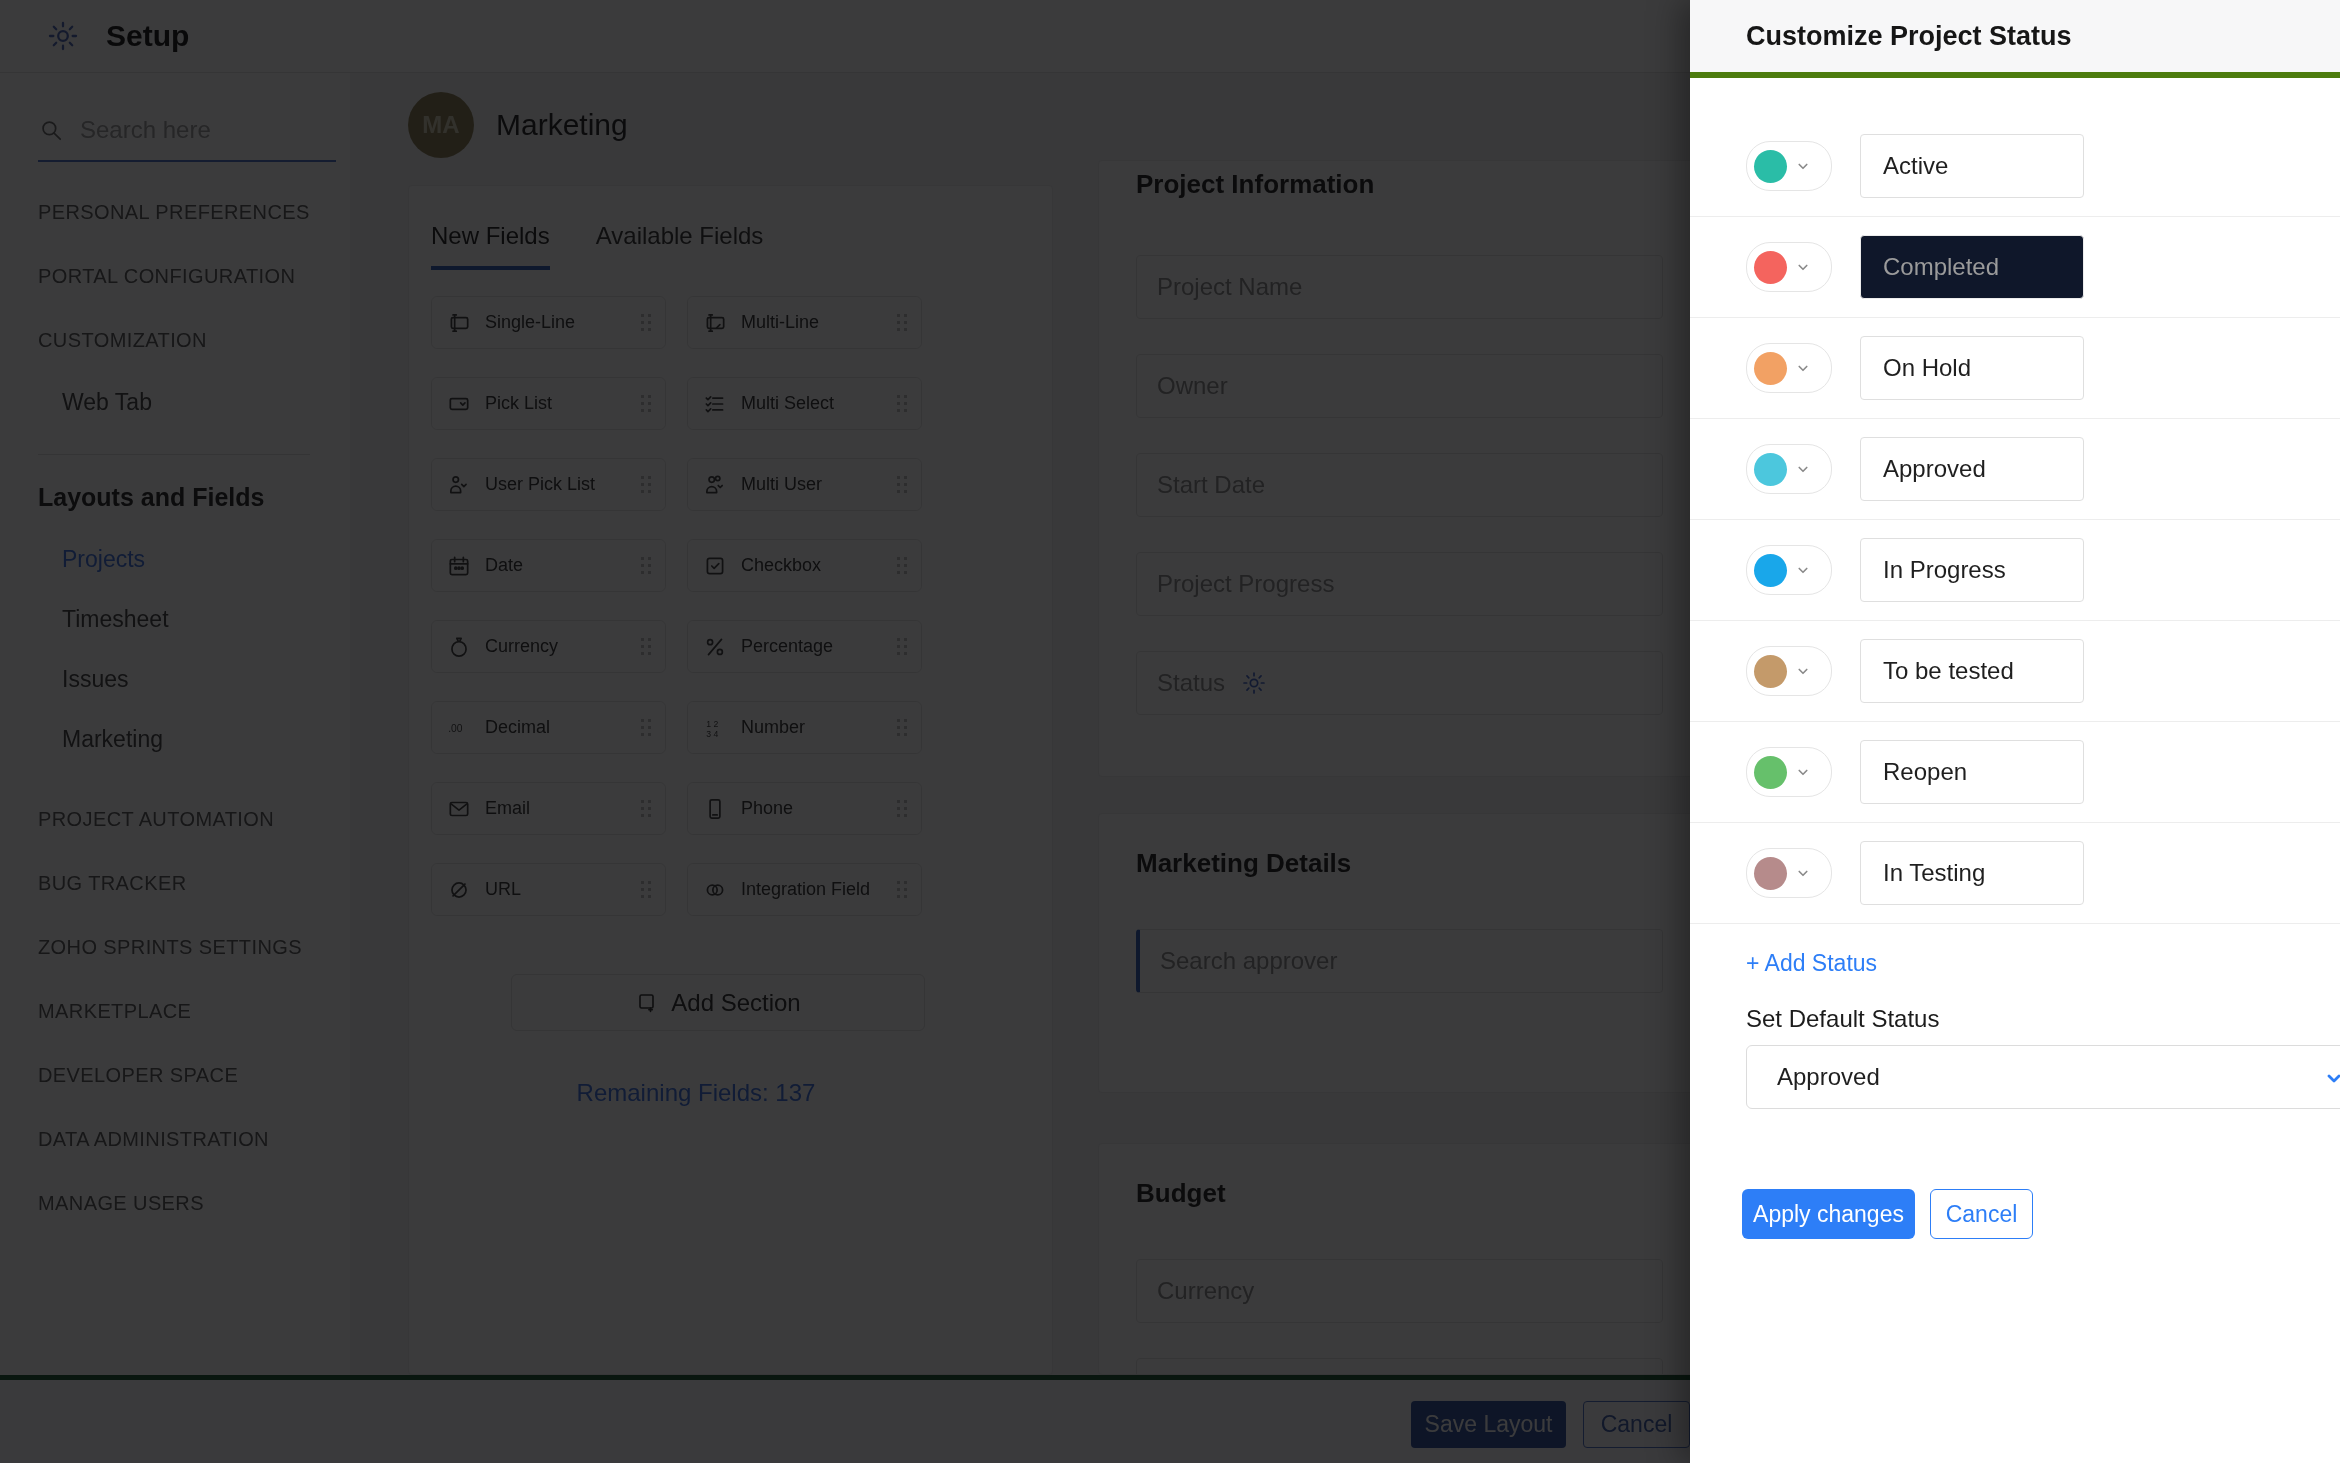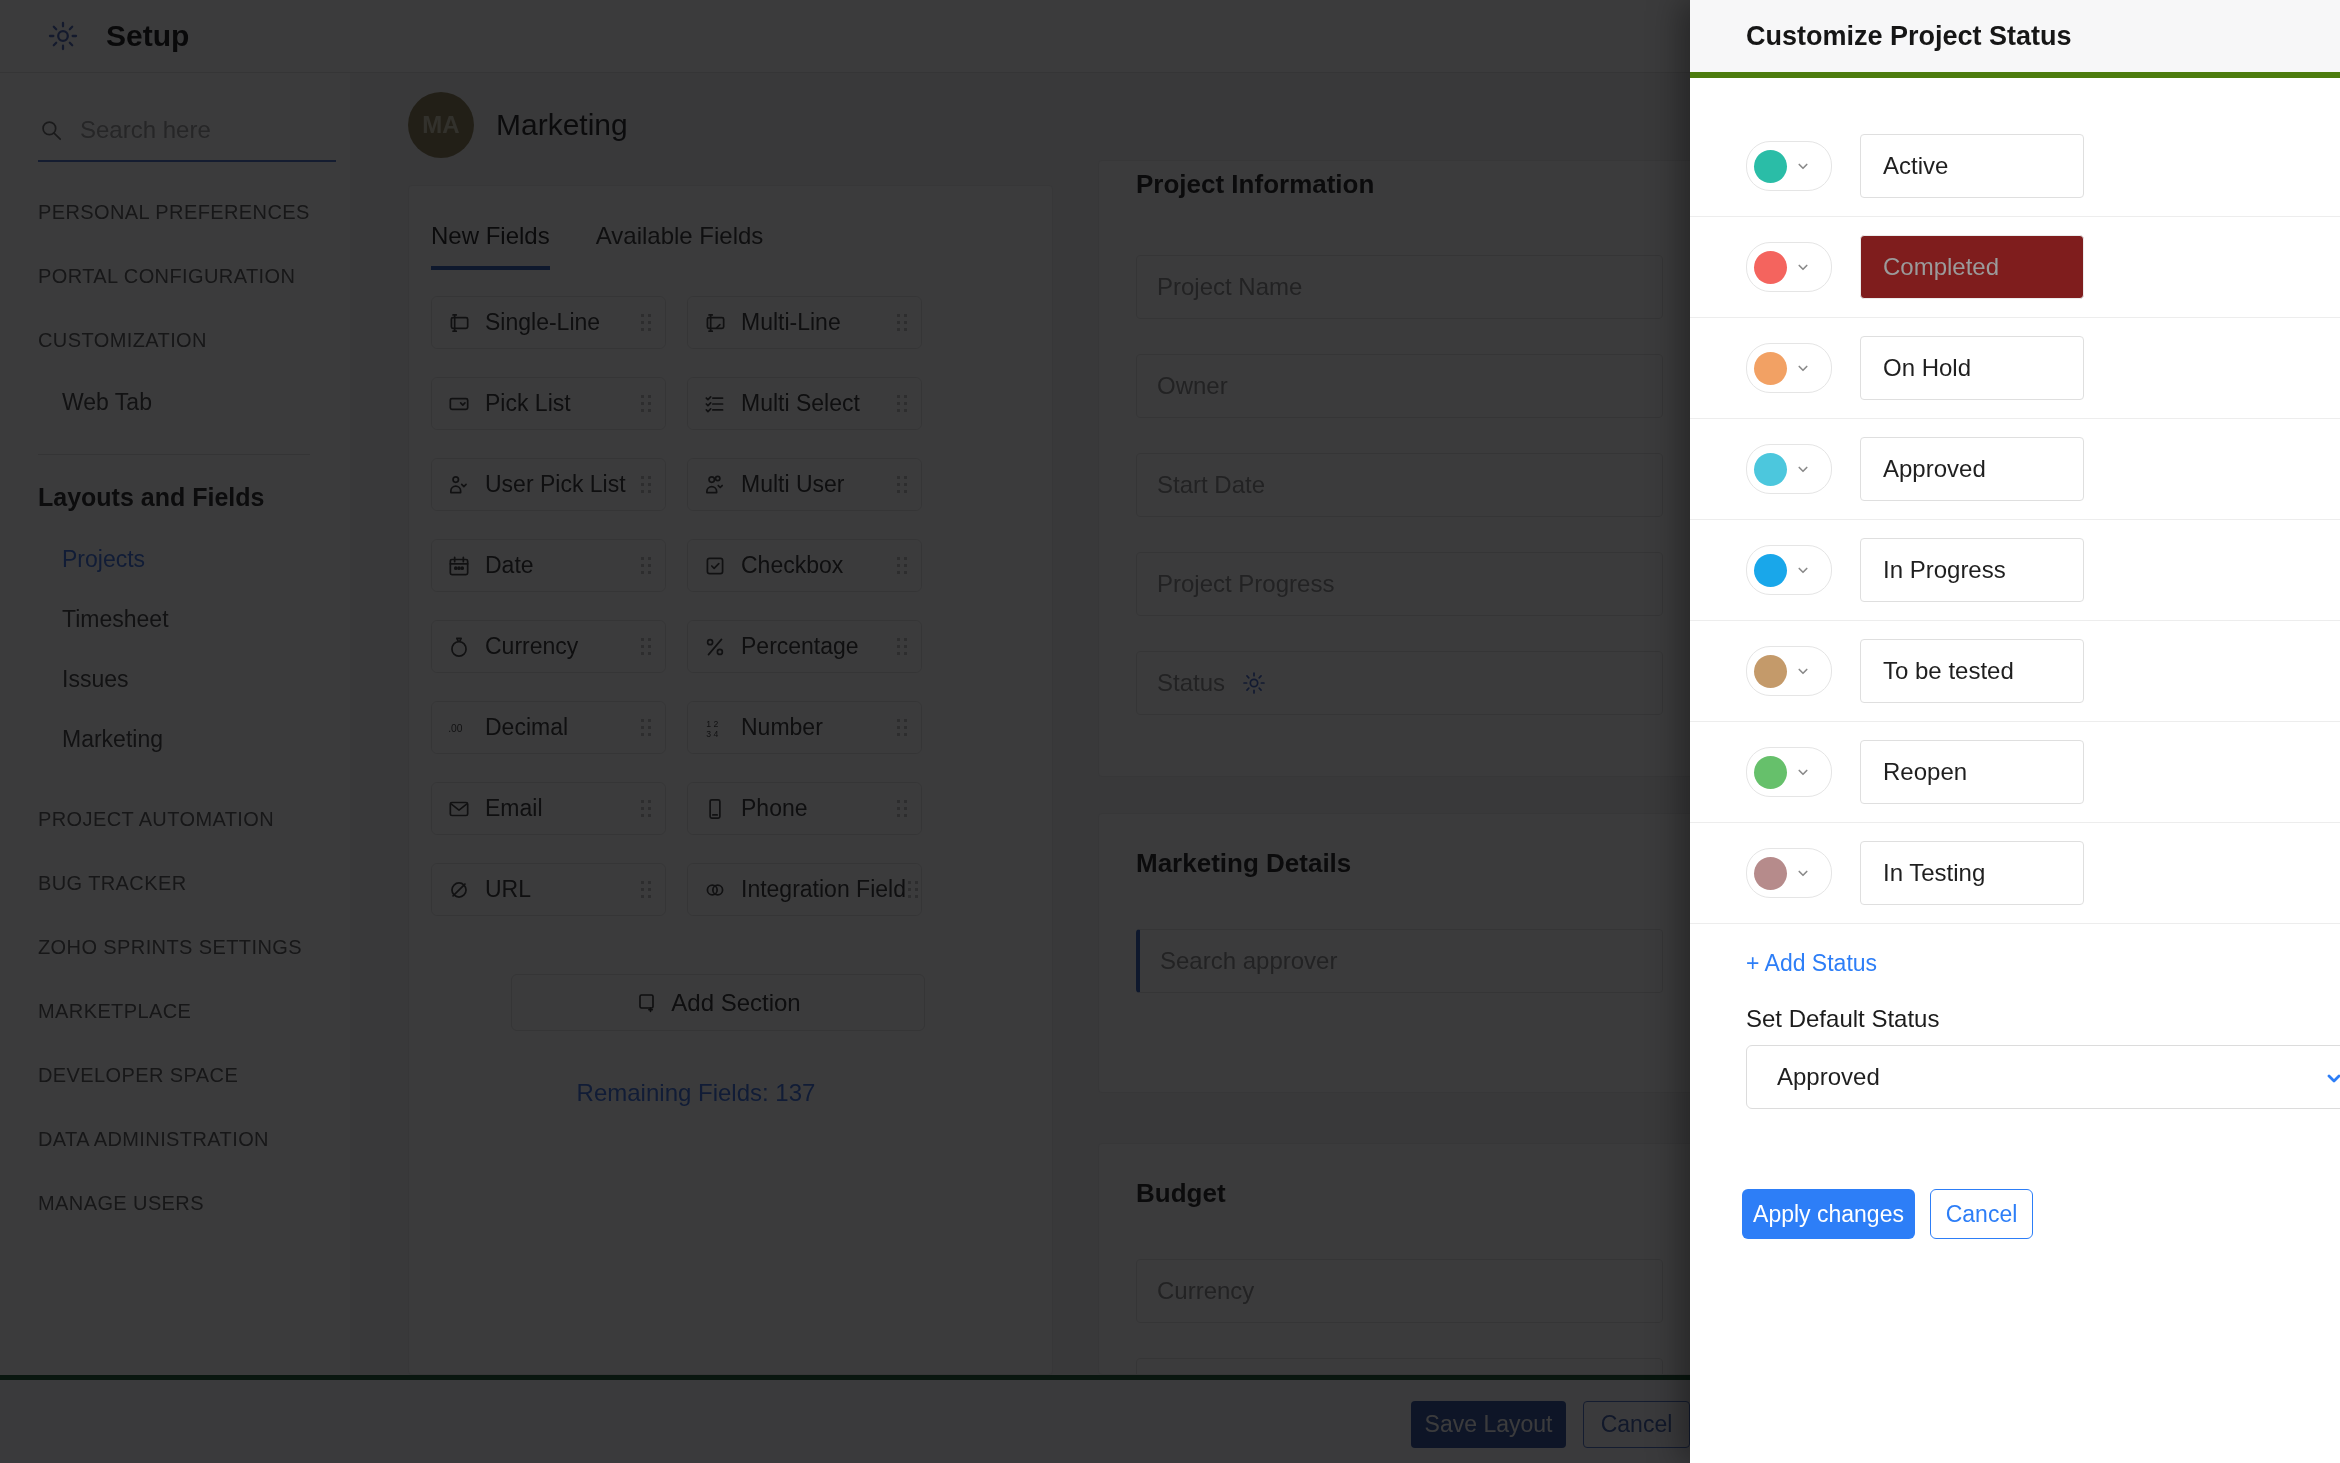--- a/index.html
+++ b/index.html
@@ -28,21 +28,21 @@
   .projhead .ptitle{font-size:30px;font-weight:500;color:#1f1f1f;margin-left:22px;}
   
   .card{position:absolute;background:#fff;border:1px solid #e9e9e9;border-radius:4px;box-sizing:border-box;}
   .palette{left:408px;top:185px;width:645px;height:1190px;padding:36px 0 0 22px;}
   .tabs{display:flex;gap:46px;}
   .tab{font-size:24px;color:#333;padding-bottom:16px;cursor:pointer;}
   .tab.active{color:#1d1d1d;font-weight:500;border-bottom:4px solid #2d5bb9;}
   .fgrid{display:grid;grid-template-columns:235px 235px;column-gap:21px;row-gap:28px;margin-top:26px;}
   .fbtn{height:53px;border:1px solid #e3e3e3;border-radius:6px;display:flex;align-items:center;padding:0 12px 0 14px;box-sizing:border-box;background:#fff;cursor:grab;}
   .fbtn .fico{width:26px;height:26px;color:#3c3c3c;flex:0 0 auto;}
-  .fbtn .flabel{font-size:23px;color:#2f2f2f;margin-left:13px;white-space:nowrap;}
+  .fbtn .flabel{font-size:18px;color:#2f2f2f;margin-left:13px;white-space:nowrap;}
   .grip{margin-left:auto;width:14px;height:21px;background-image:radial-gradient(circle,#bdbdbd 1.7px,transparent 1.9px);background-size:7px 7px;flex:0 0 auto;}
   .addsec{margin:58px 0 0 80px;width:412px;height:55px;border:1px solid #e0e0e0;border-radius:6px;background:#fff;display:flex;align-items:center;justify-content:center;font-size:24px;color:#2a2a2a;cursor:pointer;}
   .addsec .aico{width:24px;height:24px;color:#2a2a2a;margin-right:12px;}
   .remain{margin:48px 0 0 0;width:530px;text-align:center;font-size:24px;color:#3a6fe0;cursor:pointer;}
   
   .formcard{left:1098px;width:600px;overflow:hidden;}
   .fc1{top:160px;height:617px;}
   .fc2{top:813px;height:280px;}
   .fc3{top:1143px;height:232px;}
   .fctitle{font-size:26px;font-weight:600;color:#1d1d1d;margin:0 0 0 37px;}
@@ -65,21 +65,21 @@
   .panel{position:absolute;right:0;top:0;width:650px;height:1463px;background:#fff;z-index:10;box-shadow:-10px 0 30px rgba(0,0,0,0.35);}
   .phead{height:72px;background:#f7f7f8;border-bottom:6px solid #4d7c0f;display:flex;align-items:center;}
   .phead .ptit{font-size:27px;font-weight:600;color:#161616;margin-left:56px;}
   .rows{margin-top:38px;}
   .srow{height:101px;border-bottom:1px solid #ededed;display:flex;align-items:center;padding-left:56px;box-sizing:border-box;}
   .pill{width:84px;height:48px;border:1px solid #e5e5e5;border-radius:24px;background:#fff;display:flex;align-items:center;cursor:pointer;flex:0 0 auto;}
   .dot{width:33px;height:33px;border-radius:50%;margin-left:7px;flex:0 0 auto;}
   .pill .chev{width:18px;height:18px;color:#8a8a8a;margin-left:7px;}
   .pill .chev svg{stroke-width:2.2;}
   .st-input{margin-left:28px;width:200px;height:62px;border:1px solid #dfdfdf;border-radius:4px;font-size:24px;color:#1f1f1f;padding:0 0 0 22px;font-family:inherit;outline:none;background:#fff;box-sizing:content-box;}
-  .st-input.disabled{background:#7f1d1d;border-color:#ececec;color:#9b9b9b;}
+  .st-input.disabled{background:#0f172a;border-color:#ececec;color:#9b9b9b;}
   .addstatus{margin:26px 0 0 56px;font-size:23px;color:#2d7ef7;cursor:pointer;display:inline-block;}
   .deflabel{margin:28px 0 0 56px;font-size:24px;color:#1c1c1c;}
   .select{position:relative;margin:12px 0 0 56px;width:660px;height:64px;border:1px solid #dcdcdc;border-radius:6px;box-sizing:border-box;display:flex;align-items:center;cursor:pointer;background:#fff;}
   .select .sval{font-size:24px;color:#1f1f1f;margin-left:30px;}
   .select .blue-chev{position:absolute;left:575px;top:20px;width:24px;height:24px;color:#2d7ef7;}
   .select .blue-chev svg{stroke-width:2.8;}
   .pbtns{margin:80px 0 0 52px;display:flex;align-items:center;}
   .applybtn{width:173px;height:50px;background:#2d7ef7;border:none;border-radius:6px;color:#fff;font-size:23px;cursor:pointer;font-family:inherit;}
   .pcancel{margin-left:15px;width:103px;height:50px;background:#fff;border:1.5px solid #2d7ef7;border-radius:6px;color:#2d7ef7;font-size:23px;cursor:pointer;font-family:inherit;}
   .icon svg,.gear svg,.sico svg,.fico svg,.aico svg,.chev svg,.blue-chev svg,.fgear svg{display:block;width:100%;height:100%;}

